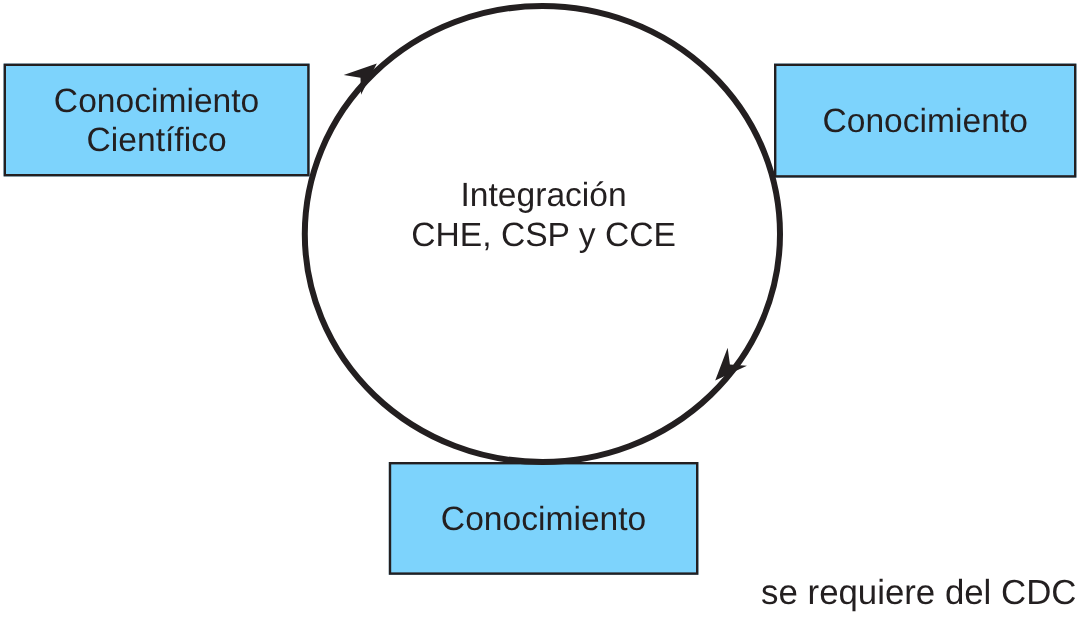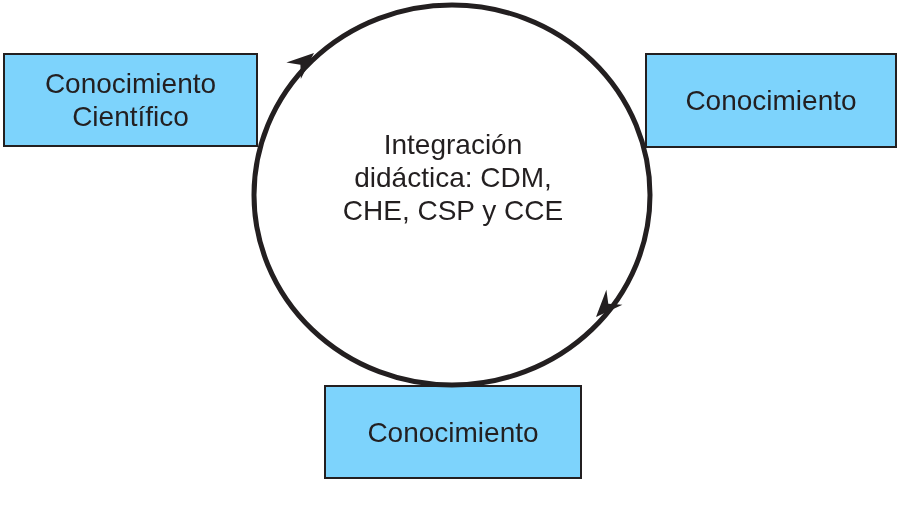--- a/index.html
+++ b/index.html
@@ -36,21 +36,21 @@
     font-size: 28px;
     line-height: 33px;
   }
   .kbox span { display: block; white-space: nowrap; }
   #box-cientifico { left: 3px;   top: 53px;  width: 255px; height: 94px; }
   #box-escolar    { left: 645px; top: 53px;  width: 252px; height: 95px; }
   #box-cotidiano  { left: 324px; top: 385px; width: 258px; height: 94px; }
   #center-label {
     position: absolute;
     left: 327px;
-    top: 128px;
+    top: 146px;
     width: 252px;
     text-align: center;
     font-size: 28px;
     line-height: 33px;
   }
   #center-label span { display: block; white-space: nowrap; }
   #caption {
     position: absolute;
     right: 6px;
     bottom: 4px;
@@ -78,18 +78,18 @@
   </div>
 
   <svg id="cycle-svg" viewBox="0 0 903 514" xmlns="http://www.w3.org/2000/svg" aria-hidden="true">
     <ellipse cx="452" cy="195" rx="198" ry="190" fill="none" stroke="#231f20" stroke-width="5"></ellipse>
     <path d="M 0 0 L -27 11 L -18 0 L -27 -11 Z" fill="#231f20" transform="translate(314,53) rotate(-41)"></path>
     <path d="M 0 0 L -27 11 L -18 0 L -27 -11 Z" fill="#231f20" transform="translate(596,317) rotate(133)"></path>
   </svg>
 
   <div id="center-label">
     <span>Integración</span>
-    <span>didáctica: CDM,</span>
     <span>CHE, CSP y CCE</span>
   </div>
 
+  <div id="caption">se requiere del CDC</div>
 
 </div>
 
 </body></html>

